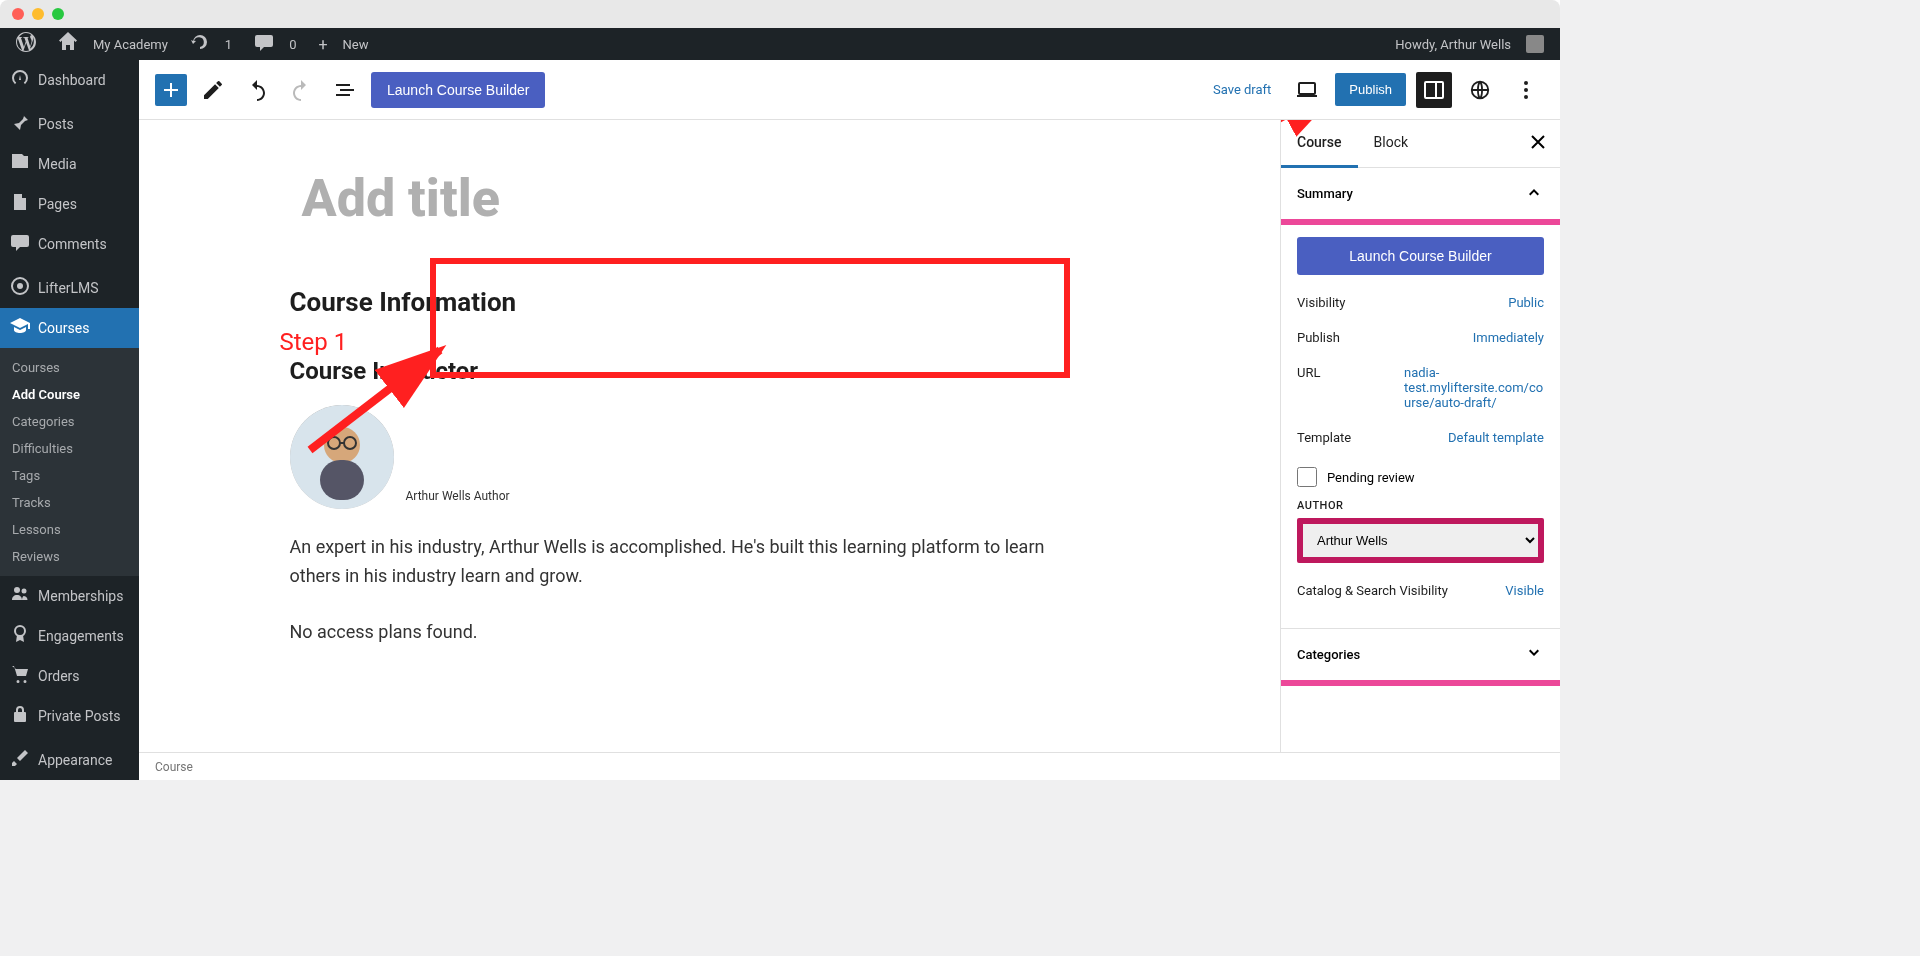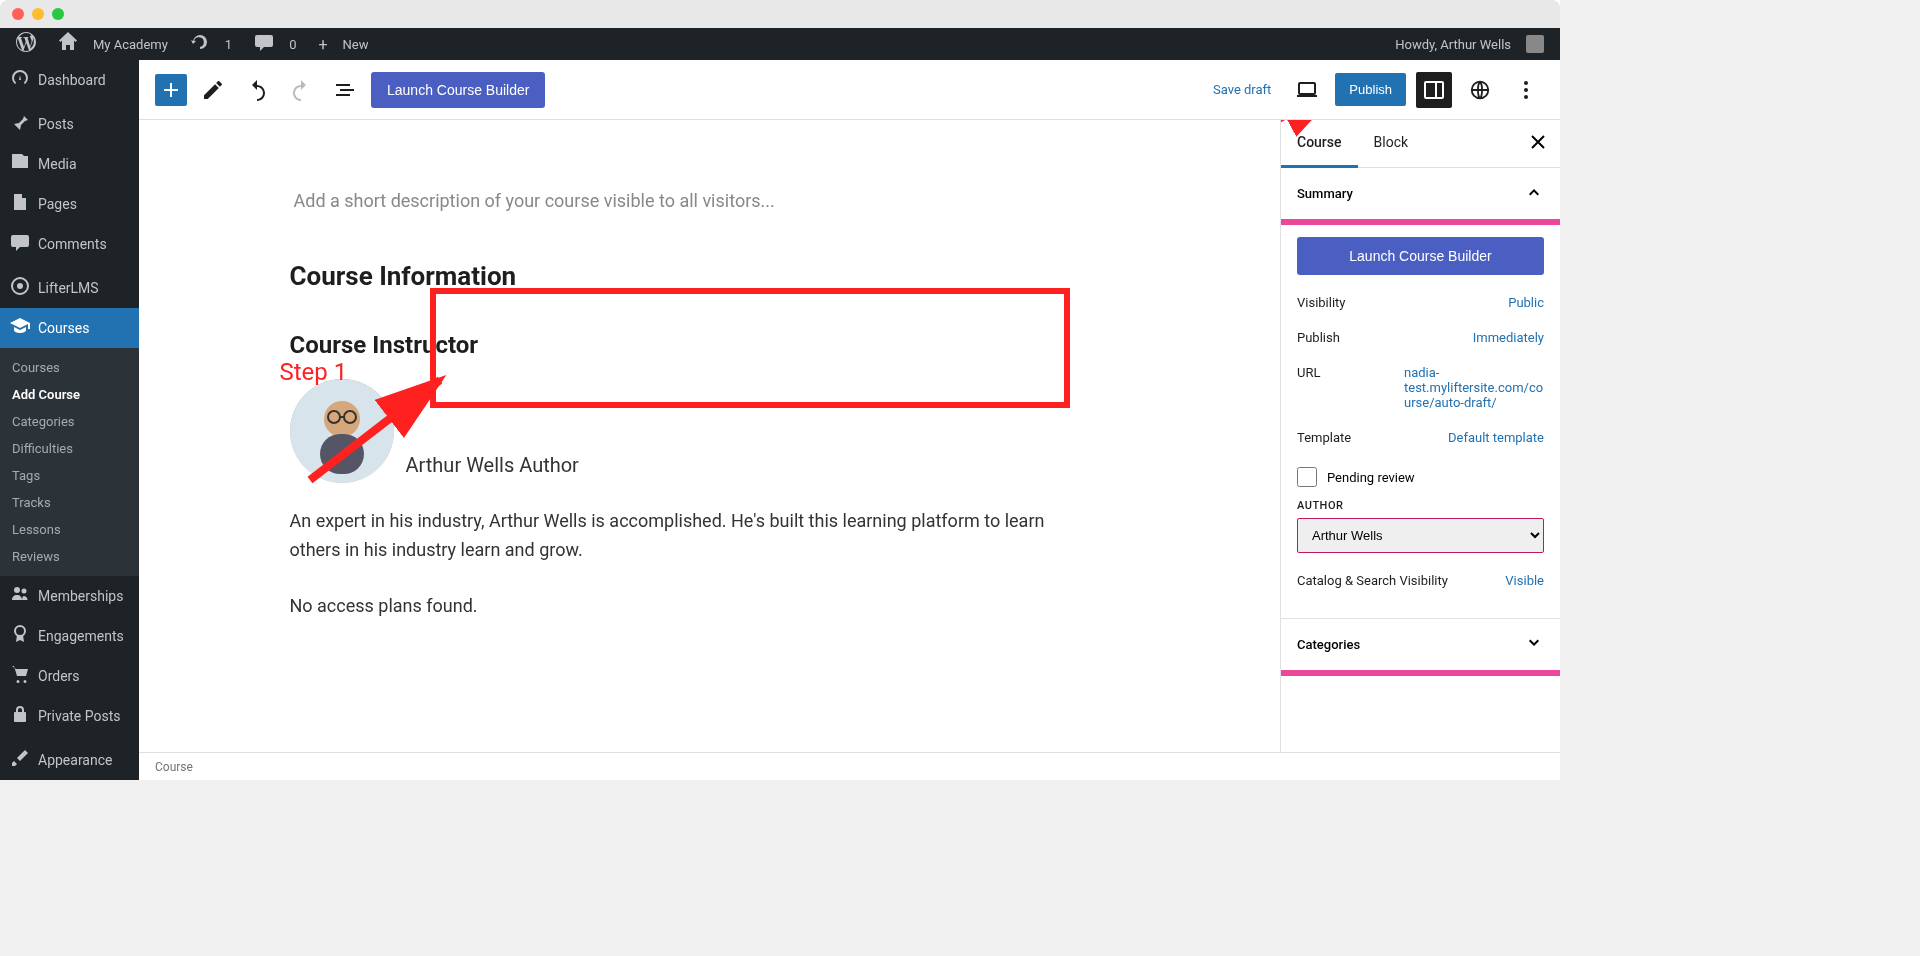--- a/index.html
+++ b/index.html
@@ -48,21 +48,21 @@
 .editor-canvas { flex: 1; overflow-y: auto; padding: 40px 60px 0 60px; position: relative; }
 .canvas-inner { max-width: 840px; margin: 0 auto; }
 
 .title-input { font-size: 52px; font-weight: 800; color: #b0b0b0; padding: 10px 12px; cursor: text; font-family: inherit; line-height:1.1; }
 .desc-input { font-size: 18px; color: #888; margin-top: 30px; padding: 0 4px; cursor: text; }
 
 .section-heading { font-size: 26px; font-weight: 700; color: #1e1e1e; margin-top: 50px; }
 .sub-heading { font-size: 24px; font-weight: 700; color: #1e1e1e; margin-top: 40px; }
 .instructor-block { display: flex; align-items: flex-end; gap: 12px; margin-top: 20px; }
 .instructor-avatar { width: 104px; height: 104px; border-radius: 50%; background: radial-gradient(circle at 50% 35%, #e8c8a8 30%, #aaa 31%, #ddd 100%); display:flex; align-items:center; justify-content:center; font-size:48px; overflow:hidden; }
-.instructor-name { font-size: 20px; color: #333; padding-bottom: 6px; }
+.instructor-name { font-size: 12px; color: #333; padding-bottom: 6px; }
 .instructor-bio { font-size: 18px; color: #333; margin-top: 24px; line-height: 1.6; max-width: 780px; }
 .noaccess { font-size: 18px; color: #333; margin-top: 30px; }
 
 .footerbar { height: 28px; border-top: 1px solid #e0e0e0; padding: 4px 16px; font-size: 12px; color: #757575; display:flex; align-items:center; }
 
 .settings-sidebar { width: 280px; border-left: 1px solid #e0e0e0; display: flex; flex-direction: column; overflow-y: hidden; }
 .tabs { display: flex; border-bottom: 1px solid #e0e0e0; height: 48px; align-items: stretch; }
 .tab { padding: 14px 16px; cursor: pointer; font-size: 14px; color: #1e1e1e; position:relative; }
 .tab.active { font-weight: 500; }
 .tab.active::after { content:''; position:absolute; bottom:-1px; left:0; right:0; height:3px; background:#2271b1; }
@@ -71,21 +71,21 @@
 .panel-scroll { flex:1; overflow-y:auto; }
 .panel-header { padding: 14px 16px; display: flex; justify-content: space-between; align-items: center; cursor: pointer; font-weight: 500; border-bottom: 6px solid #ec4899; }
 .panel-body { padding: 12px 16px 20px; border-bottom: 1px solid #e0e0e0; }
 .panel-row { display: flex; justify-content: space-between; padding: 10px 0; font-size: 13px; }
 .panel-row .label { color: #1e1e1e; }
 .panel-row .value { color: #2271b1; cursor: pointer; max-width: 140px; text-align: left; word-break: break-word; }
 .sidebar-launch { width: 100%; background: #4a5fc1; color: #fff; padding: 11px; border: none; border-radius: 3px; font-size: 14px; cursor: pointer; margin-bottom: 10px; }
 .checkbox-row { display: flex; align-items: center; gap: 10px; margin: 12px 0; }
 .checkbox-row input { width: 20px; height: 20px; }
 .author-label { font-size: 11px; text-transform: uppercase; letter-spacing: .5px; color: #1e1e1e; font-weight:500; margin: 12px 0 6px; }
-.author-select { width: 100%; padding: 8px 10px; border: 1px solid #be185d; border-radius: 2px; font-size: 13px; }
+.author-select { width: 100%; padding: 8px 10px; border: 6px solid #be185d; border-radius: 2px; font-size: 13px; }
 .visible-link { color: #2271b1; cursor: pointer; font-size:13px; }
 
 .annotation { position: absolute; color: #ff2020; font-size: 24px; font-weight: 400; pointer-events: none; }
 .step1-label { top: 168px; left: -10px; }
 .red-box { position: absolute; border: 6px solid #ff2020; }
 .title-box { top: 98px; left: 140px; width: 640px; height: 120px; }
 .arrow { position: absolute; pointer-events: none; }
 .arrow svg { overflow: visible; }
 
 .icon-svg { width: 20px; height: 20px; }
@@ -314,21 +314,21 @@
               <svg width="160" height="120">
                   <defs>
                     <marker id="ah1" markerWidth="10" markerHeight="10" refX="8" refY="3" orient="auto">
                       <path d="M0,0 L0,6 L9,3 z" fill="#ff2020"></path>
                     </marker>
                   </defs>
                   <line x1="0" y1="110" x2="130" y2="10" stroke="#ff2020" stroke-width="8" marker-end="url(#ah1)"></line>
                 </svg>
             </div>
 
-            <div class="desc-input">Add a short description of your course visible to all visitors...</div>
+            <div class="title-input">Add title</div>
 
             <h2 class="section-heading">Course Information</h2>
 
             <h3 class="sub-heading">Course Instructor</h3>
 
             <div class="instructor-block">
               <div class="instructor-avatar">
                 <svg width="104" height="104" viewBox="0 0 104 104">
                     <circle cx="52" cy="52" r="52" fill="#d8e4ec"></circle>
                     <circle cx="52" cy="40" r="18" fill="#d6a77a"></circle>

